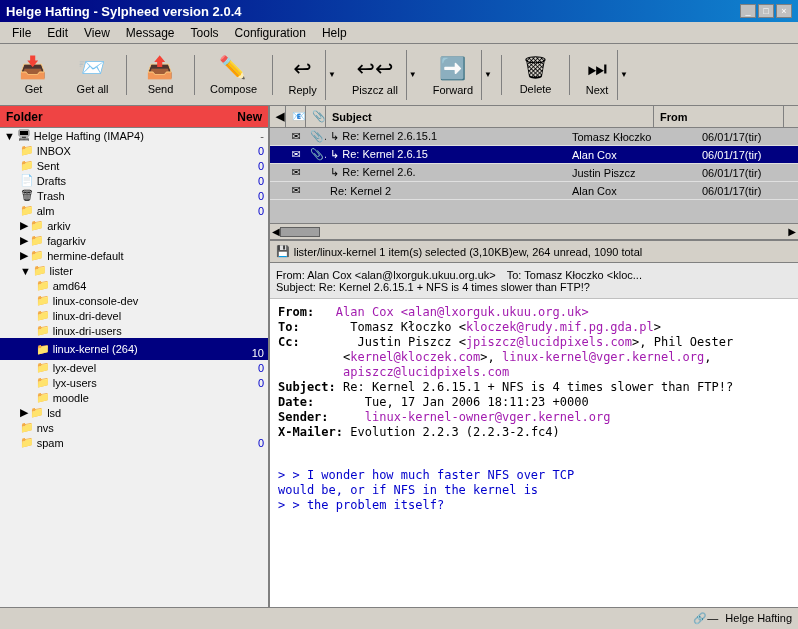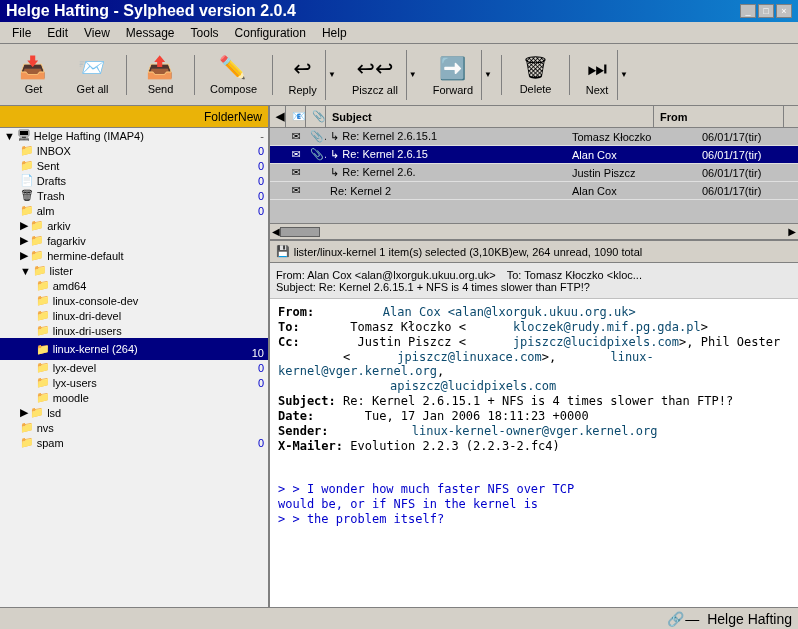--- a/index.html
+++ b/index.html
@@ -8,21 +8,21 @@
     
     .titlebar {
       background: linear-gradient(to right, #000080, #1084d0);
       color: white;
       padding: 3px 6px;
       display: flex;
       align-items: center;
       justify-content: space-between;
       height: 22px;
     }
-    .titlebar-title { font-size: 16px; font-weight: bold; }
+    .titlebar-title { font-size: 13px; font-weight: bold; }
     .titlebar-controls { display: flex; gap: 2px; }
     .titlebar-btn {
       width: 16px; height: 14px;
       background: #c0c0c0;
       border: 1px solid #808080;
       font-size: 9px;
       display: flex; align-items: center; justify-content: center;
       cursor: pointer;
     }
 
@@ -90,27 +90,27 @@
     .sidebar {
       width: 270px;
       min-width: 270px;
       background: #f0f0f0;
       border-right: 2px solid #808080;
       display: flex;
       flex-direction: column;
       overflow: hidden;
     }
     .sidebar-header {
-      background: #eab308;
+      background: #ef4444;
       border-bottom: 1px solid #808080;
       padding: 3px 6px;
       display: flex;
-      justify-content: flex-end;
-      align-items: center;
-      font-weight: normal;
+      justify-content: space-between;
+      align-items: center;
+      font-weight: bold;
       font-size: 12px;
       height: 22px;
     }
     .sidebar-tree {
       flex: 1;
       overflow-y: auto;
       overflow-x: hidden;
     }
     .tree-item {
       display: flex;
@@ -229,32 +229,32 @@
       flex: 1;
       background: white;
       overflow-y: auto;
       overflow-x: hidden;
       padding: 6px 8px;
       font-size: 12px;
       font-family: monospace;
     }
     .preview-field { margin-bottom: 1px; }
     .preview-label { font-weight: bold; }
-    .preview-link { color: #0c4a6e; margin-left: 47px; }
+    .preview-link { color: #a21caf; }
     .preview-quoted { color: #0000cc; }
 
     
     .statusbar {
       height: 22px;
       background: #d4d0c8;
       border-top: 1px solid #808080;
       display: flex;
       align-items: center;
       padding: 0 6px;
-      font-size: 14px;
+      font-size: 11px;
       justify-content: flex-end;
     }
     .statusbar-left {
       display: flex;
       align-items: center;
       gap: 4px;
     }
     .statusbar-right {
       margin-left: auto;
     }
@@ -558,21 +558,21 @@
         <span class="preview-label">To:</span>
         <span>&nbsp;&nbsp;&nbsp;&nbsp;&nbsp;</span>
         <span>Tomasz Kłoczko &lt;</span><span class="preview-link">kloczek@rudy.mif.pg.gda.pl</span><span>&gt;</span>
       </div>
       <div class="preview-field">
         <span class="preview-label">Cc:</span>
         <span>&nbsp;&nbsp;&nbsp;&nbsp;&nbsp;&nbsp;</span>
         <span>Justin Piszcz &lt;</span><span class="preview-link">jpiszcz@lucidpixels.com</span><span>&gt;, Phil Oester</span>
       </div>
       <div class="preview-field">
-        <span>&nbsp;&nbsp;&nbsp;&nbsp;&nbsp;&nbsp;&nbsp;&nbsp;&nbsp;&lt;</span><span class="preview-link">jpiszcz@linuxace.com</span><span>&gt;, </span><span class="preview-link">linux-kernel@vger.kernel.org</span><span>,</span>
+        <span>&nbsp;&nbsp;&nbsp;&nbsp;&nbsp;&nbsp;&nbsp;&nbsp;&nbsp;&lt;</span><span class="preview-link">kernel@kloczek.com</span><span>&gt;, </span><span class="preview-link">linux-kernel@vger.kernel.org</span><span>,</span>
       </div>
       <div class="preview-field">
         <span>&nbsp;&nbsp;&nbsp;&nbsp;&nbsp;&nbsp;&nbsp;&nbsp;&nbsp;</span><span class="preview-link">apiszcz@lucidpixels.com</span>
       </div>
       <div class="preview-field">
         <span class="preview-label">Subject:</span>
         <span> Re: Kernel 2.6.15.1 + NFS is 4 times slower than FTP!?</span>
       </div>
       <div class="preview-field">
         <span class="preview-label">Date:</span>

